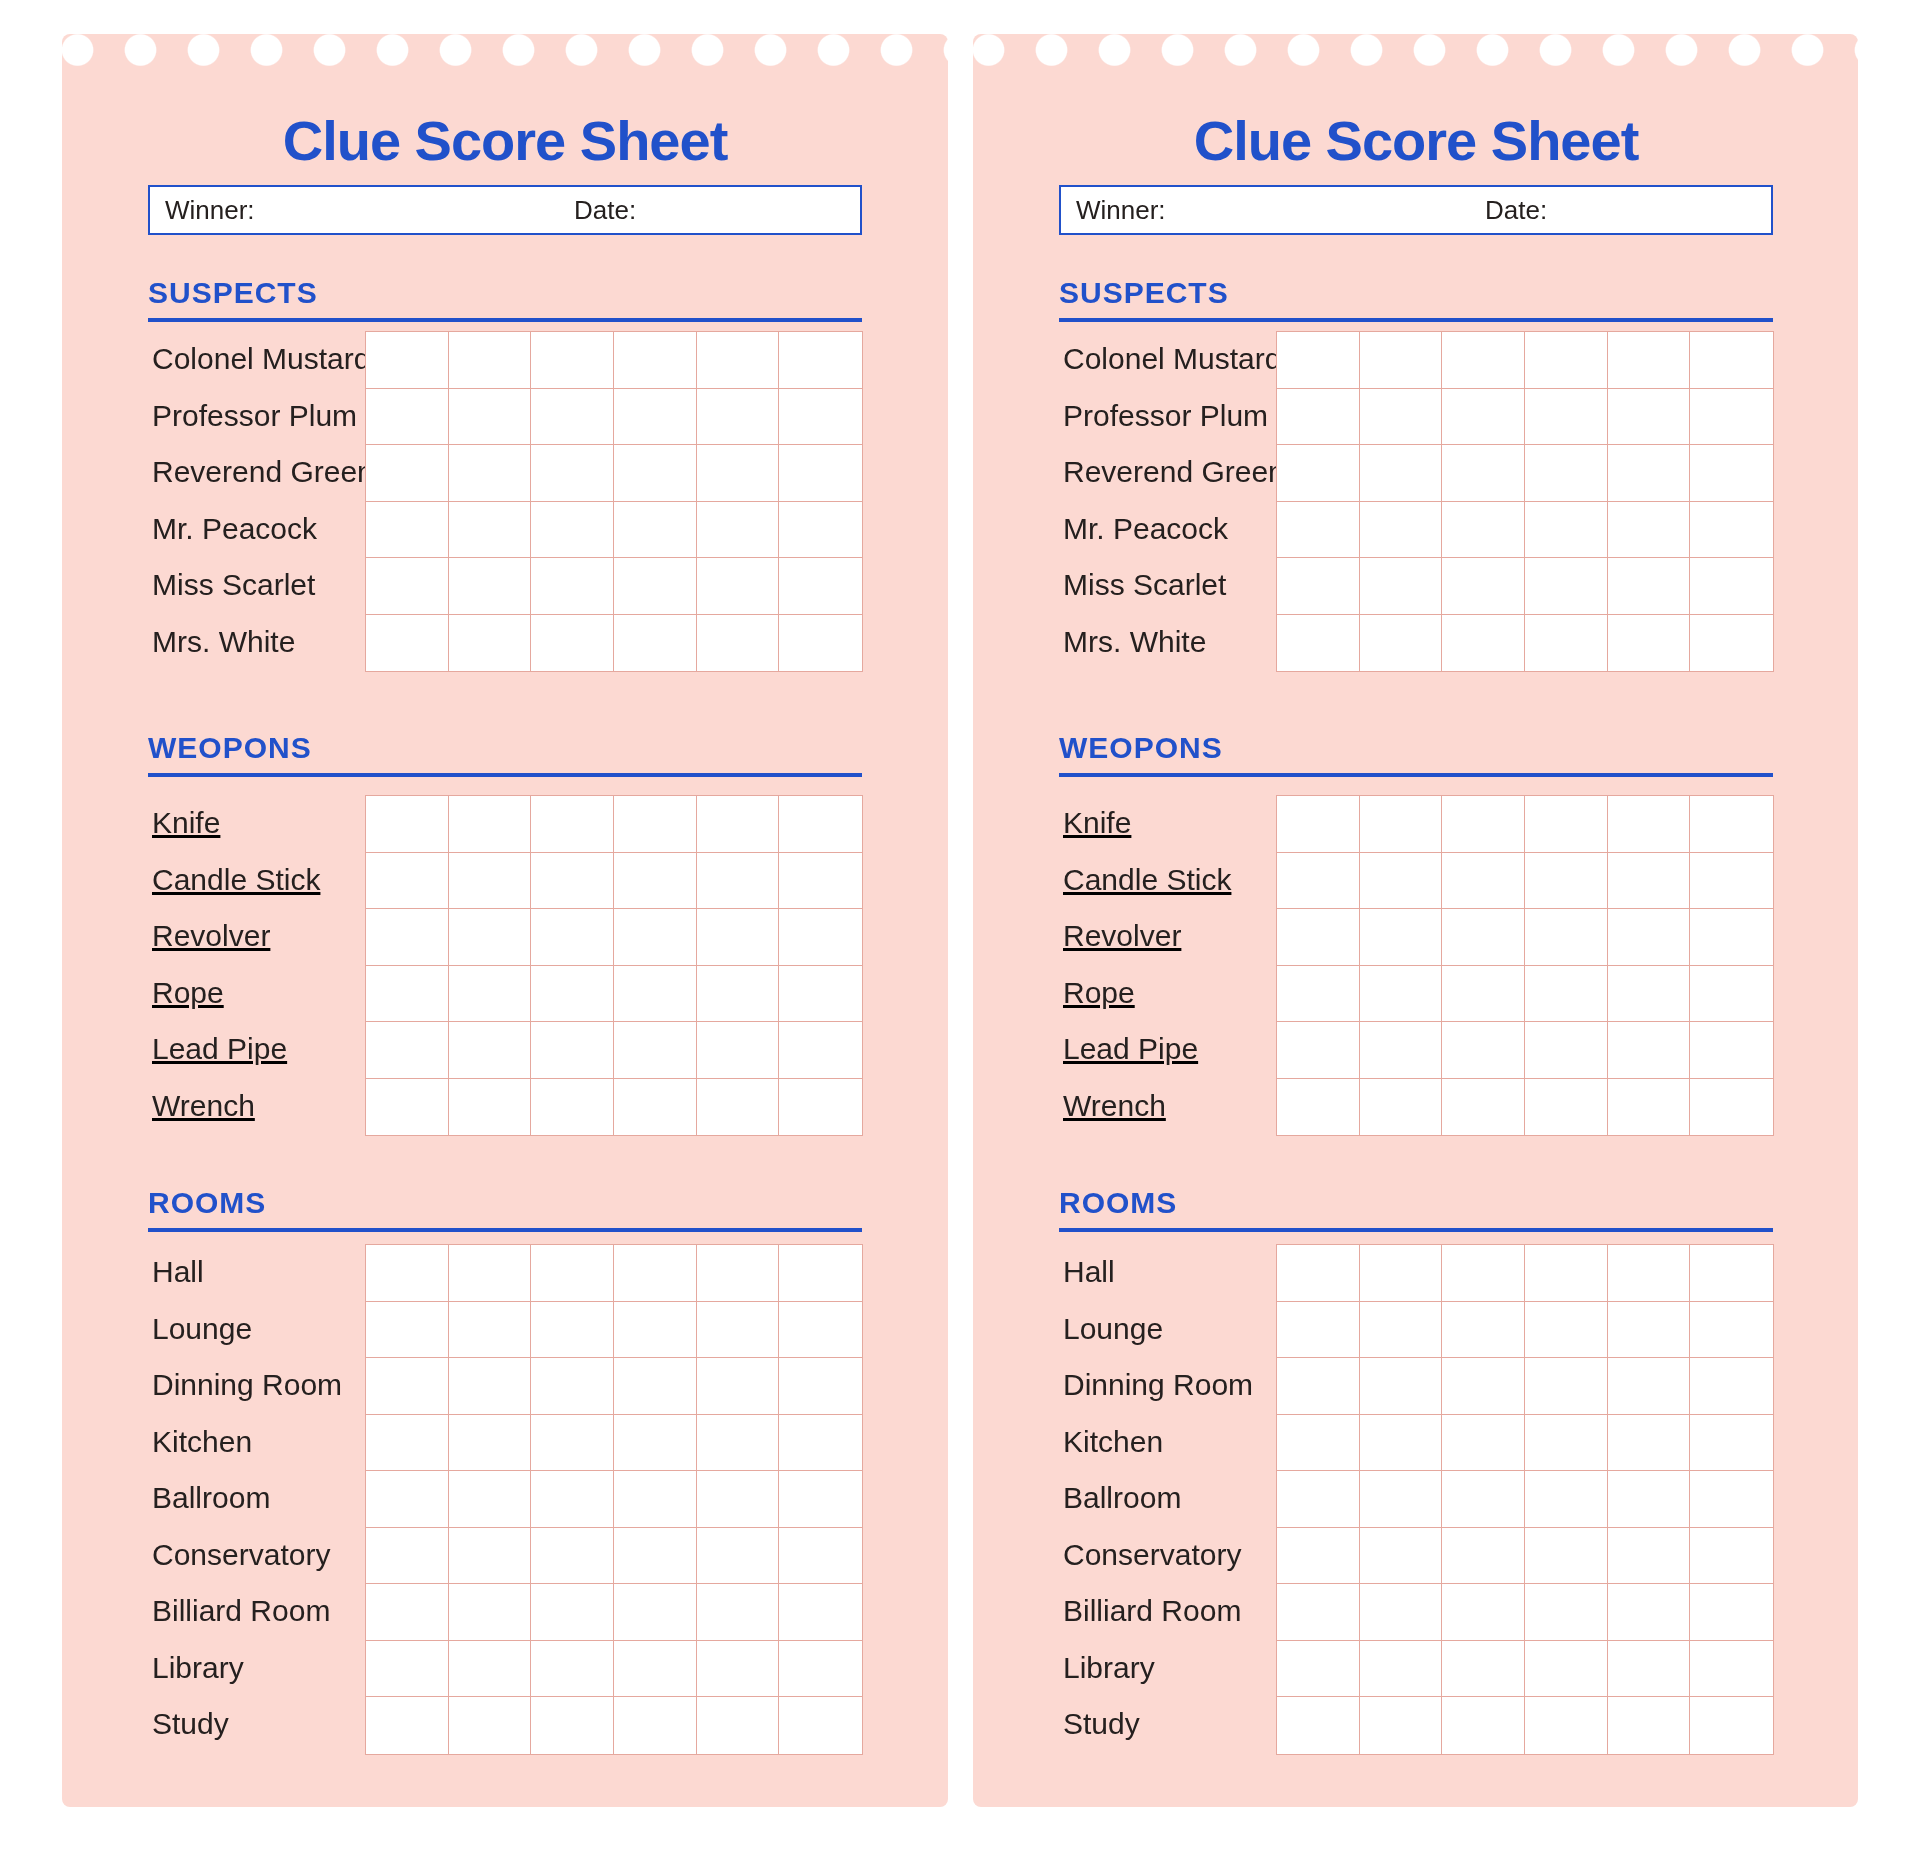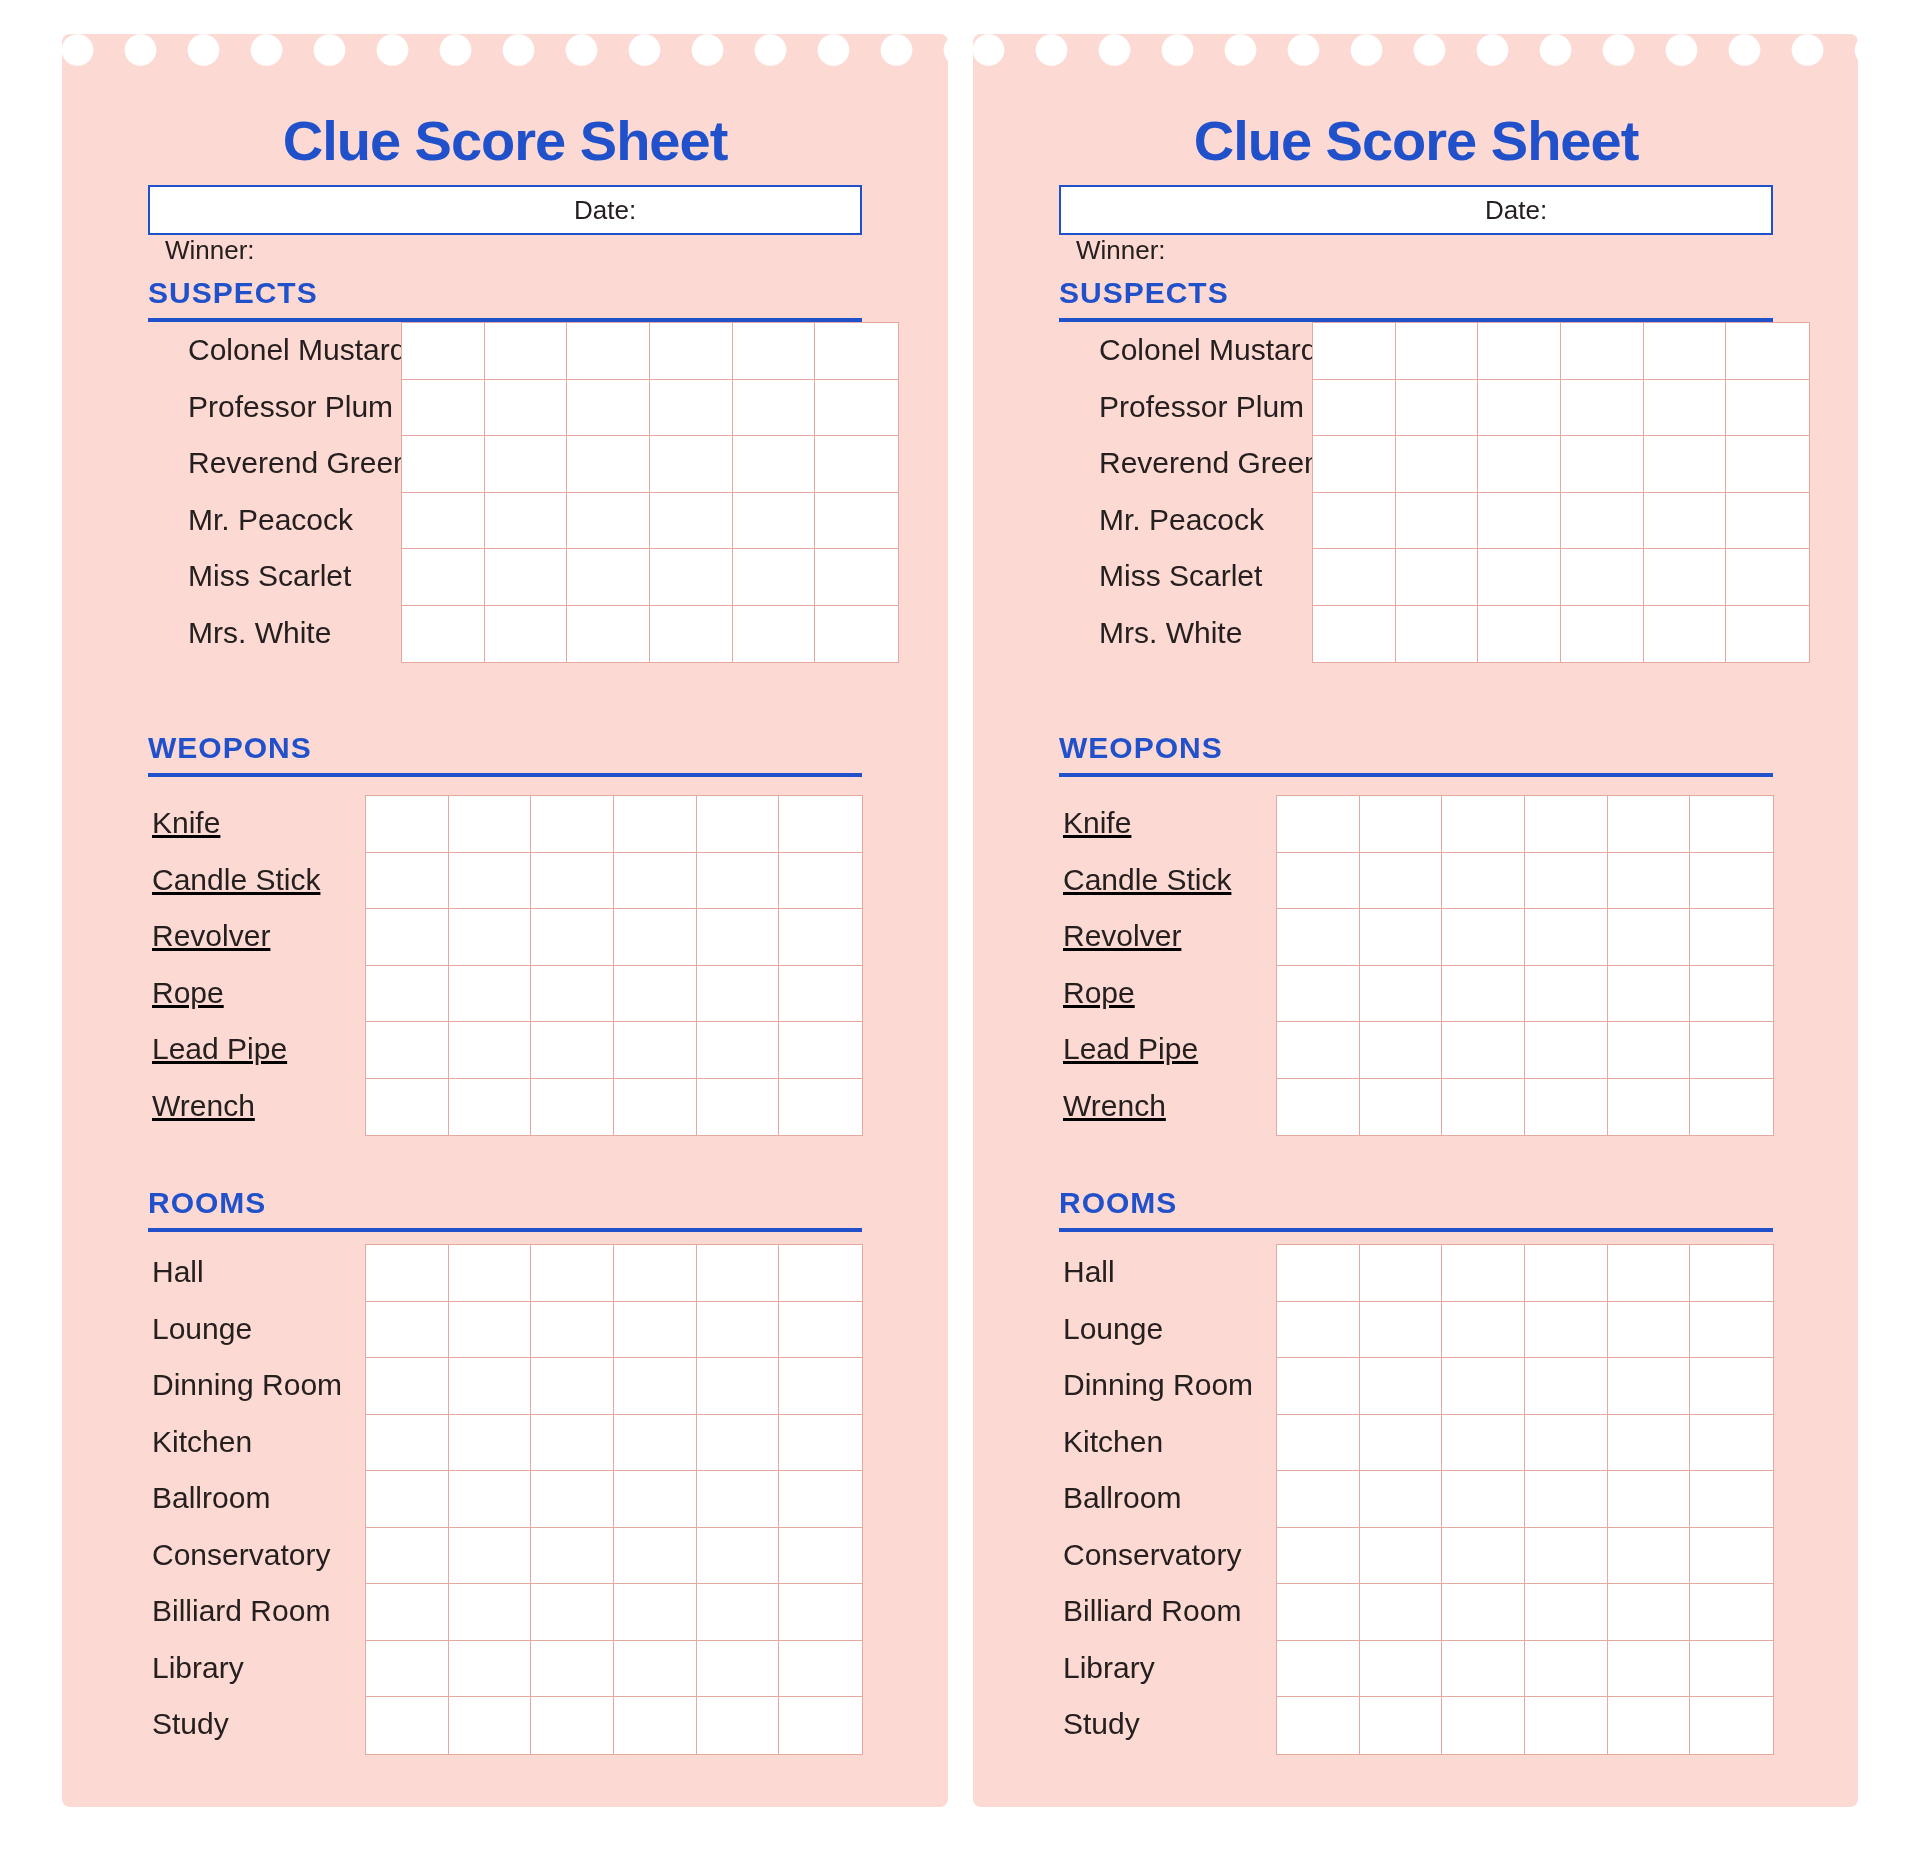--- a/index.html
+++ b/index.html
@@ -51,21 +51,21 @@
     top:151px;left:86px;width:714px;height:50px;
     background:#fff;
     border:2px solid var(--blue);
   }
   .winner-box .field-label{
     position:absolute;
     top:0;height:46px;line-height:46px;
     font-size:26px;
     color:var(--ink);
   }
-  .winner-box .winner-label{left:15px;margin-top:40px;}
+  .winner-box .winner-label{left:15px;}
   .winner-box .date-label{left:424px;}
   .winner-box .blank{
     position:absolute;top:0;height:46px;
   }
   .winner-box .winner-blank{left:120px;width:290px;}
   .winner-box .date-blank{left:500px;width:205px;}
   .section{
     position:absolute;
     left:86px;width:714px;
   }
@@ -80,21 +80,21 @@
     letter-spacing:1px;
     line-height:30px;
     color:var(--blue);
   }
   .section-rule{
     position:absolute;
     top:40px;left:0;width:714px;height:4px;
     background:var(--blue);
   }
   .row-labels{position:absolute;left:4px;width:210px;}
-  .s0 .row-labels,.s0 .score-grid{top:44px;margin-left:36px;}
+  .s0 .row-labels,.s0 .score-grid{top:53px;}
   .s1 .row-labels,.s1 .score-grid{top:62px;text-decoration:underline;}
   .s2 .row-labels,.s2 .score-grid{top:56px;}
   .row-label{
     height:56.5px;
     line-height:56.5px;
     font-size:30px;
     color:var(--ink);
     white-space:nowrap;
   }
   .score-grid{

